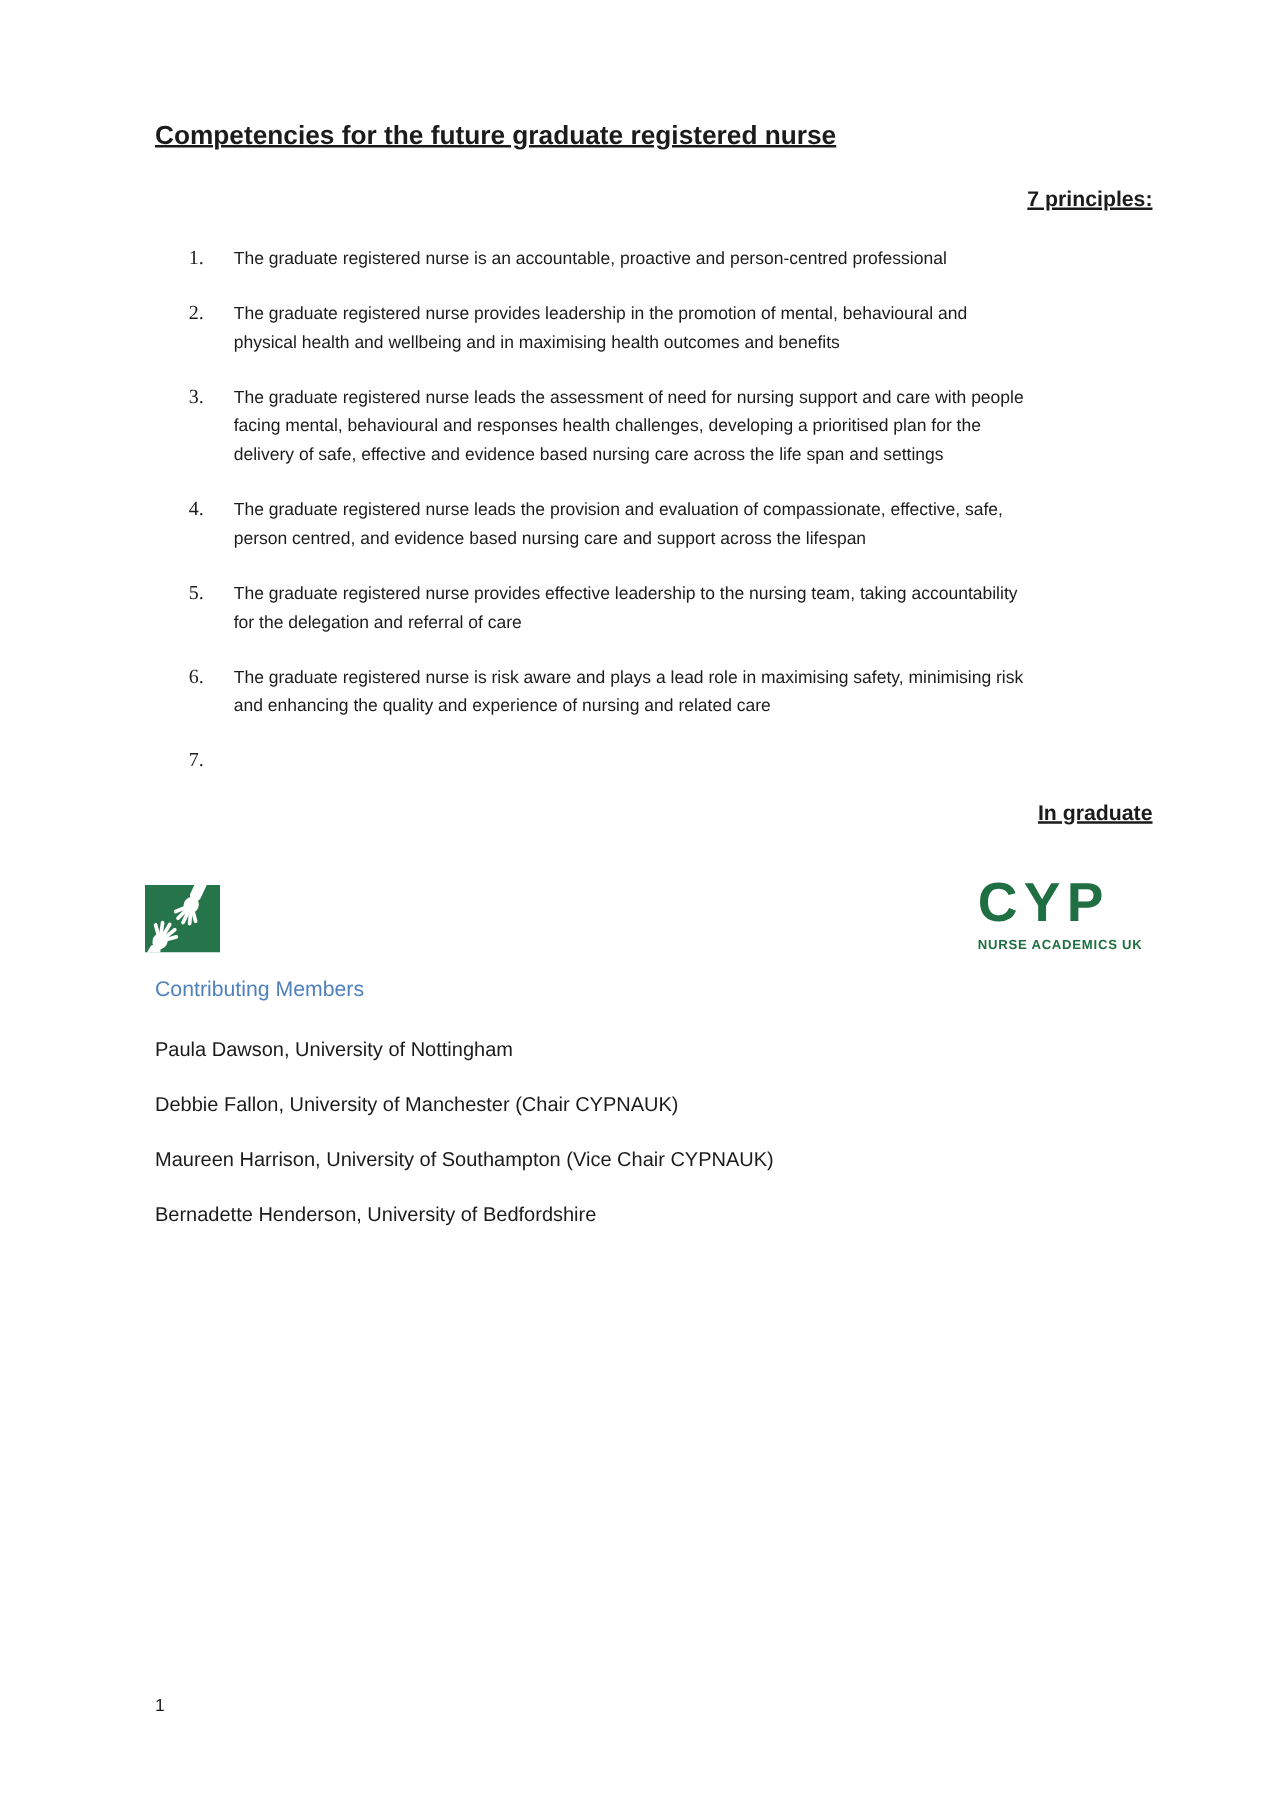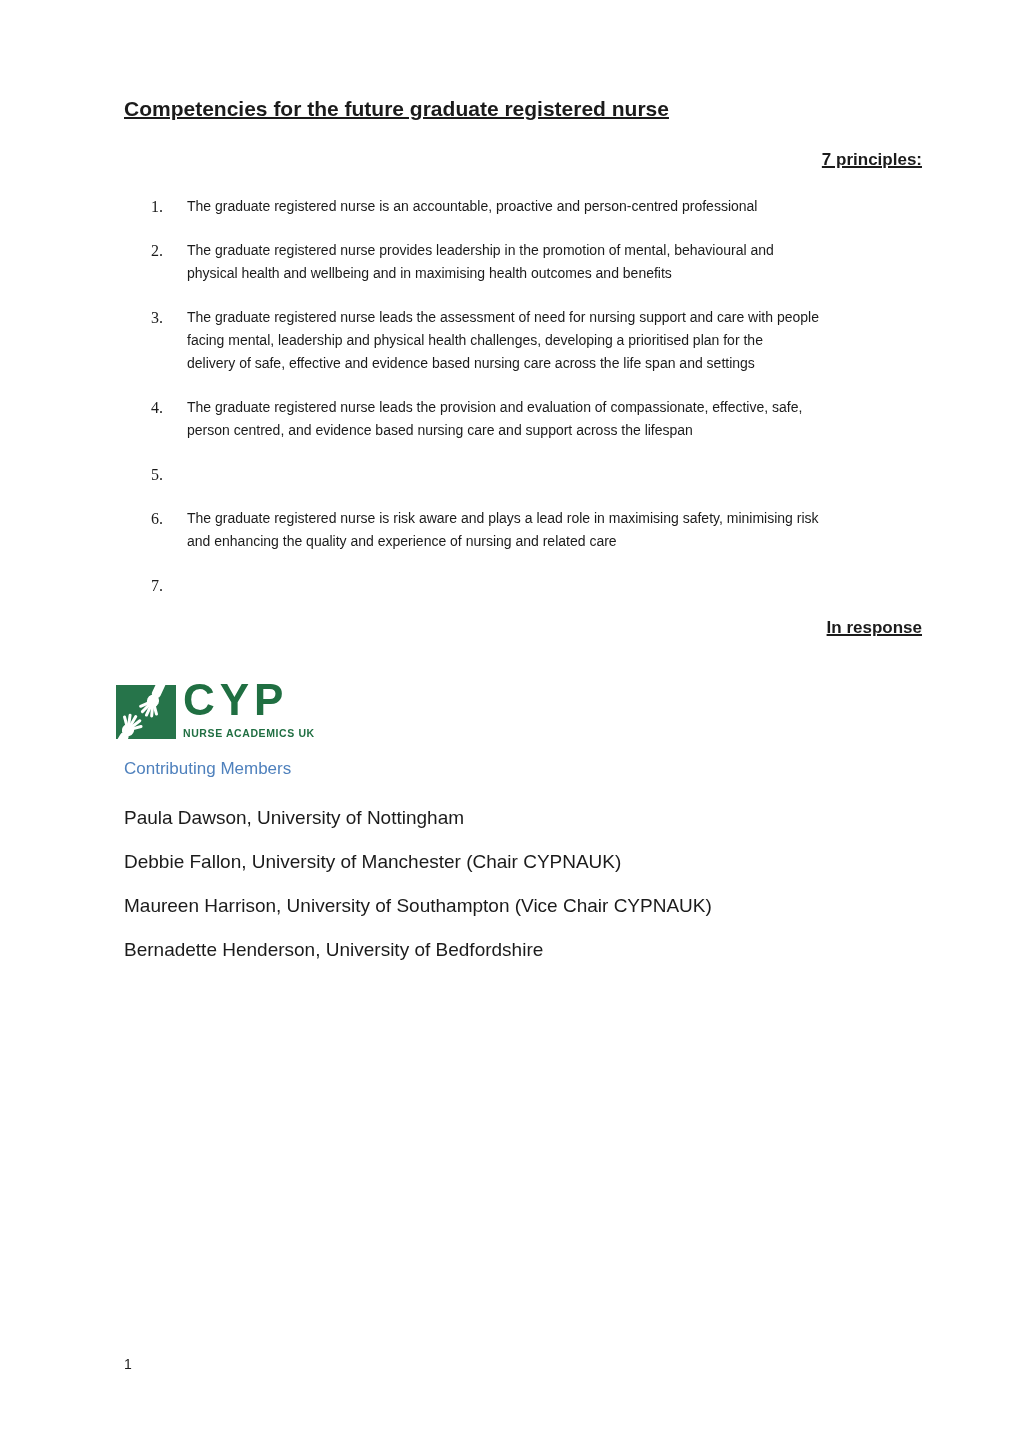--- a/index.html
+++ b/index.html
@@ -53,21 +53,21 @@
   }
   ol.principles .txt {
     white-space: pre-line;
     max-width: 712px;
   }
   h2.in-response { margin-top: 13px; }
   .logo-row {
     margin-top: 47px;
     height: 54px;
     display: flex;
-    justify-content: flex-start;
+    justify-content: space-between;
     gap: 7px;
     transform: translateX(-8px);
   }
   .logo-mark { width: 60px; height: 54px; flex: 0 0 60px; }
   .logo-mark svg { display: block; }
   .logo-text {
     display: flex;
     flex-direction: column;
     justify-content: space-between;
     height: 54px;
@@ -99,21 +99,21 @@
     cursor: pointer;
   }
   h3.contrib-heading {
     font-size: 17px;
     line-height: 20px;
     font-weight: normal;
     margin: 20px 0 0 0;
   }
   .members { margin-top: 27px; }
   .members p {
-    font-size: 19px;
+    font-size: 16px;
     line-height: 23px;
     margin: 0 0 21px 0;
   }
   .page-number {
     position: absolute;
     left: 124px;
     top: 1355px;
     font-size: 14px;
     line-height: 18px;
   }
@@ -133,42 +133,44 @@
       <span class="txt">The graduate registered nurse is an accountable, proactive and person-centred professional</span>
     </li>
     <li>
       <span class="num">2.</span>
       <span class="txt">The graduate registered nurse provides leadership in the promotion of mental, behavioural and
 physical health and wellbeing and in maximising health outcomes and benefits</span>
     </li>
     <li class="spaced">
       <span class="num">3.</span>
       <span class="txt">The graduate registered nurse leads the assessment of need for nursing support and care with people
-facing mental, leadership and physical health challenges, developing a prioritised plan for the
+facing mental, behavioural and responses health challenges, developing a prioritised plan for the
 delivery of safe, effective and evidence based nursing care across the life span and settings</span>
     </li>
     <li>
       <span class="num">4.</span>
       <span class="txt">The graduate registered nurse leads the provision and evaluation of compassionate, effective, safe,
 person centred, and evidence based nursing care and support across the lifespan</span>
     </li>
     <li>
       <span class="num">5.</span>
+      <span class="txt">The graduate registered nurse provides effective leadership to the nursing team, taking accountability
+for the delegation and referral of care</span>
     </li>
     <li>
       <span class="num">6.</span>
       <span class="txt">The graduate registered nurse is risk aware and plays a lead role in maximising safety, minimising risk
 and enhancing the quality and experience of nursing and related care</span>
     </li>
     <li class="spaced">
       <span class="num">7.</span>
     </li>
   </ol>
 
-  <h2 class="sub-heading in-response">In response</h2>
+  <h2 class="sub-heading in-response">In graduate</h2>
 
   <div class="logo-row">
     <div class="logo-mark">
       <svg viewBox="0 0 60 54" width="60" height="54" xmlns="http://www.w3.org/2000/svg">
         <rect width="60" height="54" fill="#26744a"></rect>
         <g fill="#ffffff">
 
           <g transform="translate(37,16) rotate(205)">
             <rect x="-4.5" y="4" width="9" height="28" rx="4"></rect>
             <ellipse cx="0" cy="0" rx="6" ry="6.5"></ellipse>

